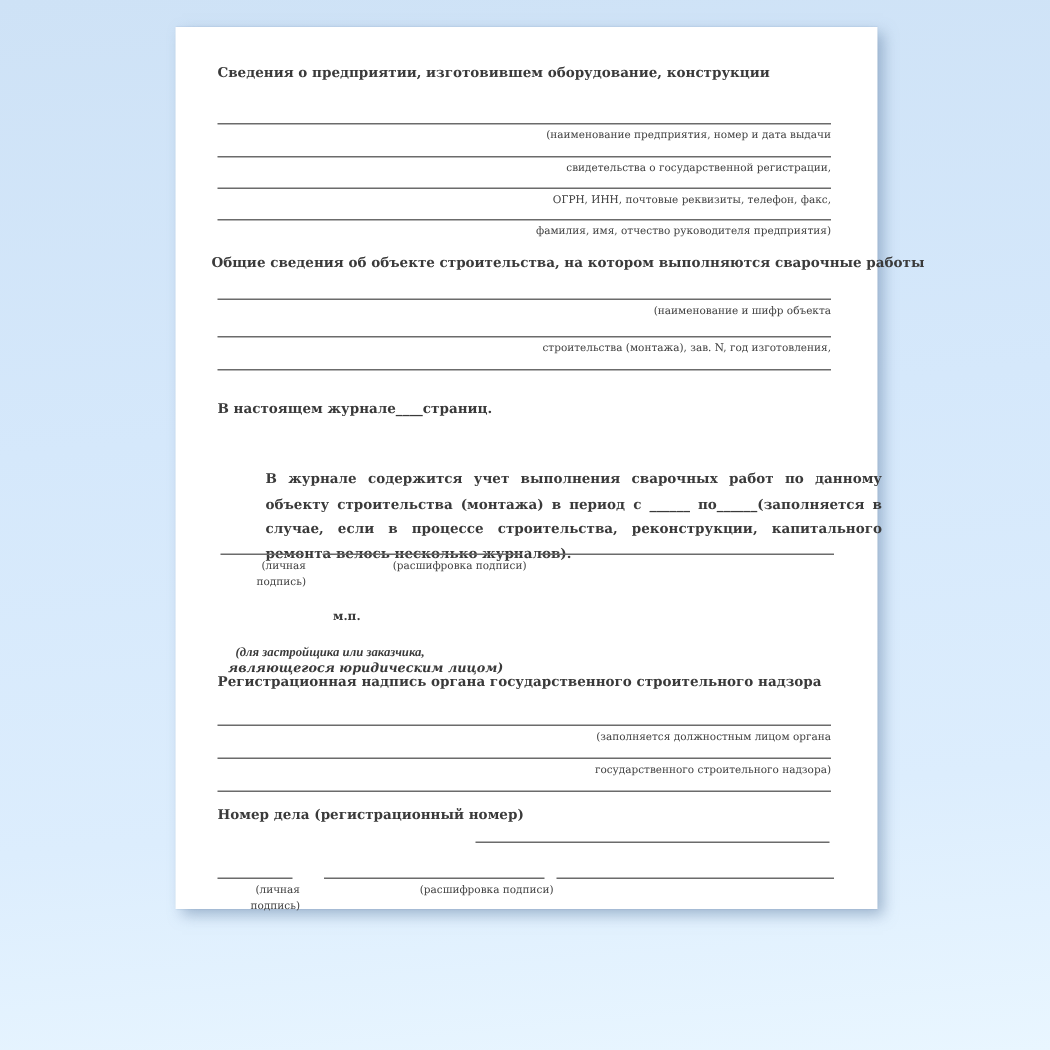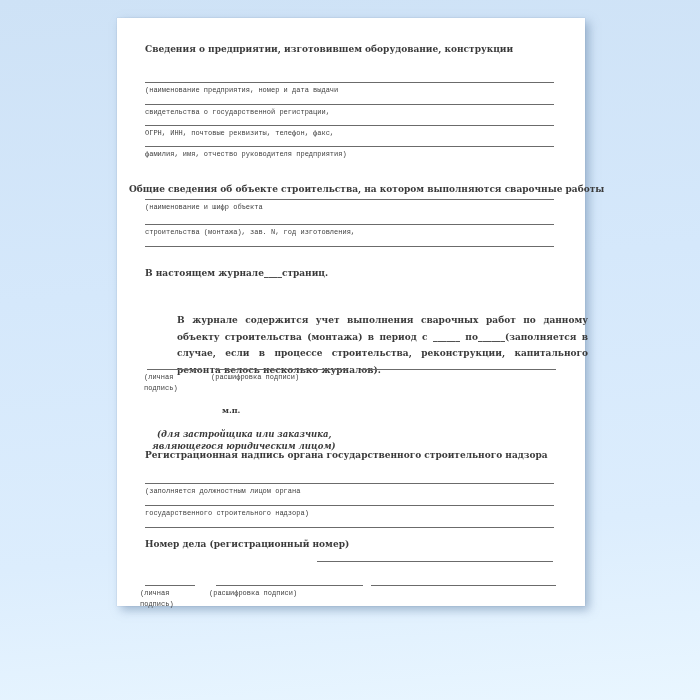--- a/index.html
+++ b/index.html
@@ -9,21 +9,21 @@
     font-family:"DejaVu Serif","Liberation Serif",serif;
   }
   .page{
     position:absolute;left:117px;top:18px;width:468px;height:588px;
     background:#ffffff;
     box-shadow:4px 4px 9px rgba(105,135,170,.55),0 0 1px rgba(130,155,190,.55);
   }
   .abs{position:absolute;}
   .t{font-weight:bold;font-size:9px;color:#3a3a3a;line-height:11px;white-space:nowrap;}
   .para{font-weight:bold;font-size:9px;color:#3a3a3a;line-height:16.5px;text-align:justify;white-space:normal;margin-left:32px;}
-  .cap{font-size:7px;color:#3f3f3f;text-align:left;line-height:11px;font-family:Liberation Mono, monospace;}
+  .cap{font-size:7px;color:#3f3f3f;text-align:right;line-height:11px;}
   .capc{left:28px;width:409px;}
   .line{border-top:1px solid #6b6b6b;height:0;}
   .ital{font-weight:bold;font-style:italic;font-size:8.5px;color:#3a3a3a;white-space:nowrap;}
   .mp{font-weight:bold;font-size:8px;color:#3a3a3a;}
 </style>
 </head>
 <body>
 
 <div class="page">
 
@@ -34,21 +34,21 @@
 
   <div class="abs line" style="left:28px;top:86px;width:409px;"></div>
   <div class="abs cap capc" style="top:89px;">свидетельства о государственной регистрации,</div>
 
   <div class="abs line" style="left:28px;top:107px;width:409px;"></div>
   <div class="abs cap capc" style="top:110px;">ОГРН, ИНН, почтовые реквизиты, телефон, факс,</div>
 
   <div class="abs line" style="left:28px;top:128px;width:409px;"></div>
   <div class="abs cap capc" style="top:131px;">фамилия, имя, отчество руководителя предприятия)</div>
 
-  <div class="abs t" style="left:12px;top:153px;margin-top:13px;">Общие сведения об объекте строительства, на котором выполняются сварочные работы</div>
+  <div class="abs t" style="left:24px;top:153px;">Общие сведения об объекте строительства, на котором выполняются сварочные работы</div>
 
   <div class="abs line" style="left:28px;top:181px;width:409px;"></div>
   <div class="abs cap capc" style="top:184px;">(наименование и шифр объекта</div>
 
   <div class="abs line" style="left:28px;top:206px;width:409px;"></div>
   <div class="abs cap capc" style="top:209px;">строительства (монтажа), зав. N, год изготовления,</div>
 
   <div class="abs line" style="left:28px;top:228px;width:409px;"></div>
 
   <div class="abs t" style="left:28px;top:250px;">В настоящем журнале____страниц.</div>
@@ -58,21 +58,21 @@
 
   <div class="abs line" style="left:30px;top:351px;width:55px;"></div>
   <div class="abs line" style="left:98px;top:351px;width:133px;"></div>
   <div class="abs line" style="left:243px;top:351px;width:196px;"></div>
 
   <div class="abs cap" style="left:27px;top:354px;width:60px;">(личная подпись)</div>
   <div class="abs cap" style="left:94px;top:354px;width:140px;">(расшифровка подписи)</div>
 
   <div class="abs mp" style="left:105px;top:387px;">м.п.</div>
 
-  <div class="abs ital" style="left:40px;top:411px;">(для застройщика или заказчика,</div>
+  <div class="abs ital" style="left:40px;top:411px;font-family:Liberation Serif, serif;">(для застройщика или заказчика,</div>
   <div class="abs ital" style="left:35px;top:423px;text-align:right;">являющегося юридическим лицом)</div>
 
   <div class="abs t" style="left:28px;top:432px;">Регистрационная надпись органа государственного строительного надзора</div>
 
   <div class="abs line" style="left:28px;top:465px;width:409px;"></div>
   <div class="abs cap capc" style="top:468px;">(заполняется должностным лицом органа</div>
 
   <div class="abs line" style="left:28px;top:487px;width:409px;"></div>
   <div class="abs cap capc" style="top:490px;">государственного строительного надзора)</div>
 

